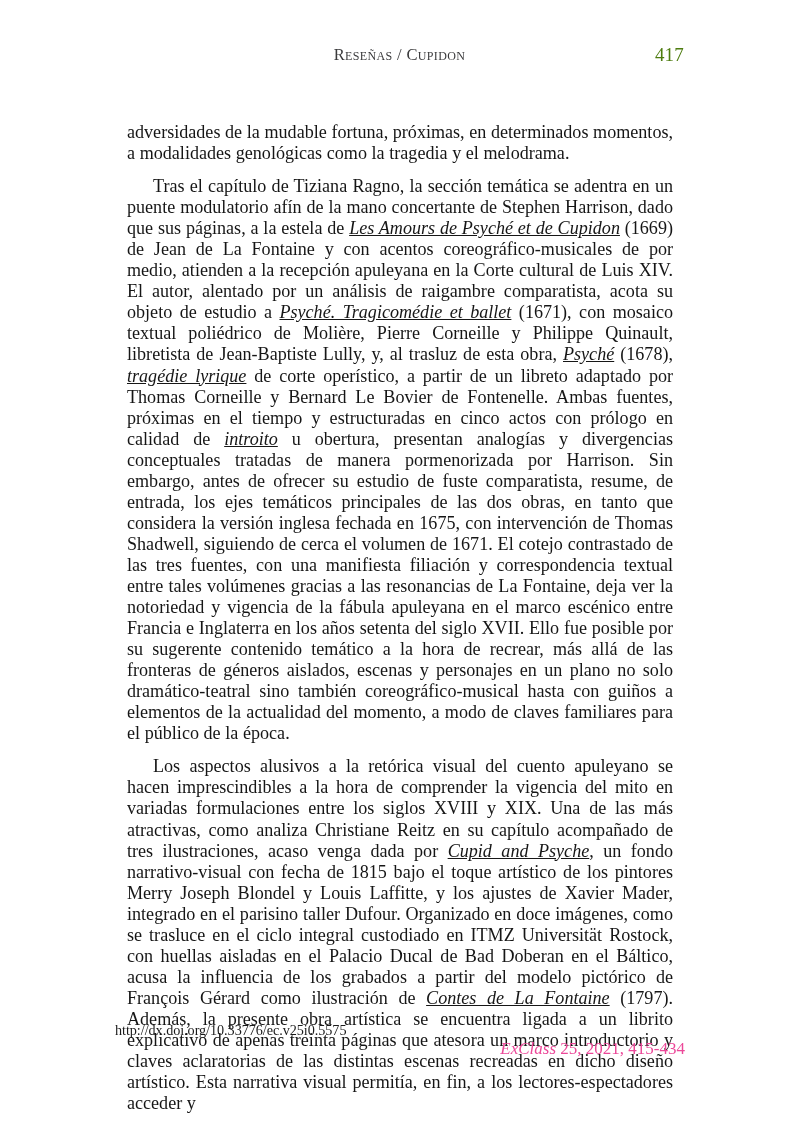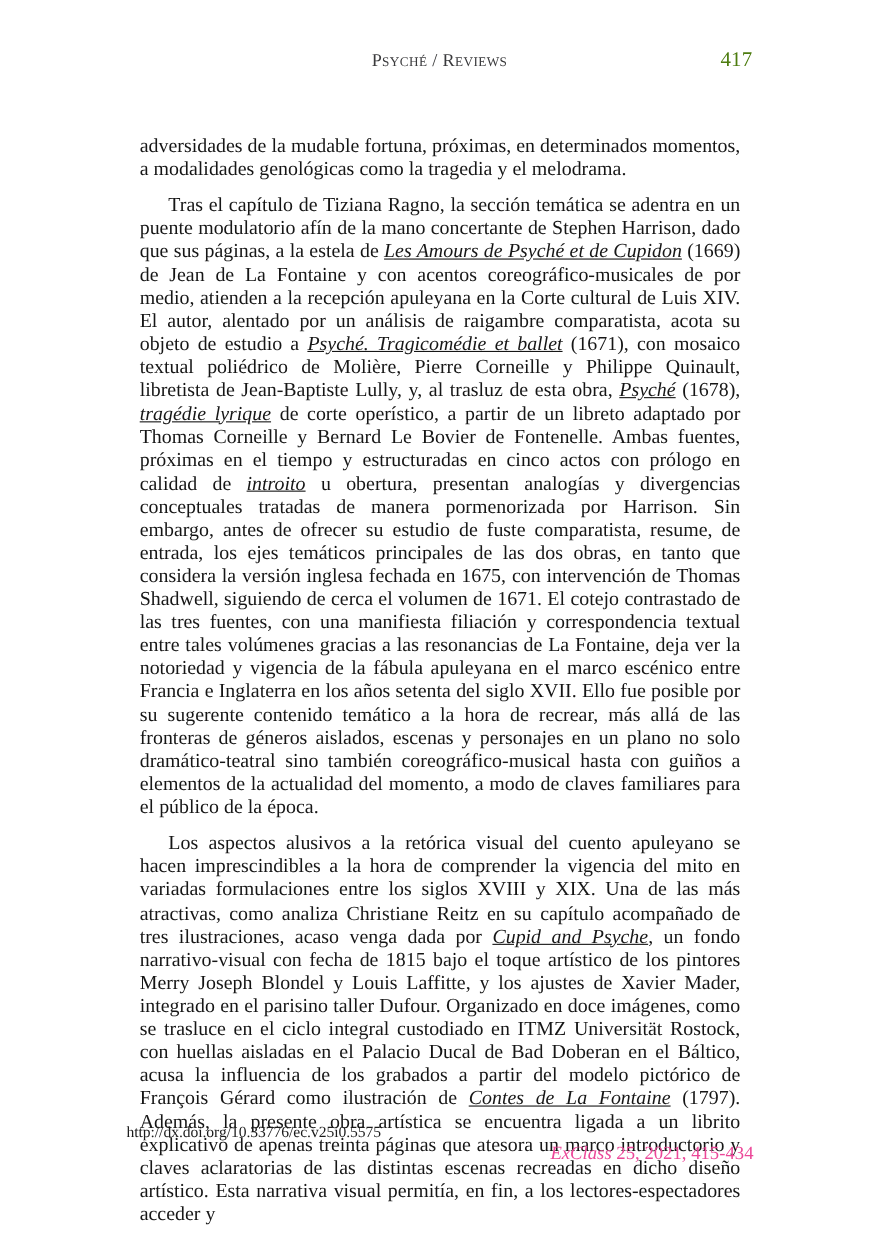--- a/index.html
+++ b/index.html
@@ -105,21 +105,21 @@
   .footer-cite .jrn {
     font-style: italic;
   }
 </style>
 </head>
 <body>
 
 <div class="page">
 
   <div class="running-head">
-    <div class="running-head-title">Psyché / Reviews</div>
+    <div class="running-head-title">Reseñas / Cupidon</div>
     <div class="running-head-folio">417</div>
   </div>
 
   <div class="textblock">
     <p class="para">adversidades de la mudable fortuna, próximas, en determinados momentos, a modalidades genológicas como la tragedia y el melodrama.</p>
     <p class="para indent">Tras el capítulo de Tiziana Ragno, la sección temática se adentra en un puente modulatorio afín de la mano concertante de Stephen Harrison, dado que sus páginas, a la estela de <i>Les Amours de Psyché et de Cupidon</i> (1669) de Jean de La Fontaine y con acentos coreográfico-musicales de por medio, atienden a la recepción apuleyana en la Corte cultural de Luis XIV. El autor, alentado por un análisis de raigambre comparatista, acota su objeto de estudio a <i>Psyché. Tragicomédie et ballet</i> (1671), con mosaico textual poliédrico de Molière, Pierre Corneille y Philippe Quinault, libretista de Jean-Baptiste Lully, y, al trasluz de esta obra, <i>Psyché</i> (1678), <i>tragédie lyrique</i> de corte operístico, a partir de un libreto adaptado por Thomas Corneille y Bernard Le Bovier de Fontenelle. Ambas fuentes, próximas en el tiempo y estructuradas en cinco actos con prólogo en calidad de <i>introito</i> u obertura, presentan analogías y divergencias conceptuales tratadas de manera pormenorizada por Harrison. Sin embargo, antes de ofrecer su estudio de fuste comparatista, resume, de entrada, los ejes temáticos principales de las dos obras, en tanto que considera la versión inglesa fechada en 1675, con intervención de Thomas Shadwell, siguiendo de cerca el volumen de 1671. El cotejo contrastado de las tres fuentes, con una manifiesta filiación y correspondencia textual entre tales volúmenes gracias a las resonancias de La Fontaine, deja ver la notoriedad y vigencia de la fábula apuleyana en el marco escénico entre Francia e Inglaterra en los años setenta del siglo XVII. Ello fue posible por su sugerente contenido temático a la hora de recrear, más allá de las fronteras de géneros aislados, escenas y personajes en un plano no solo dramático-teatral sino también coreográfico-musical hasta con guiños a elementos de la actualidad del momento, a modo de claves familiares para el público de la época.</p>
     <p class="para indent">Los aspectos alusivos a la retórica visual del cuento apuleyano se hacen imprescindibles a la hora de comprender la vigencia del mito en variadas formulaciones entre los siglos XVIII y XIX. Una de las más atractivas, como analiza Christiane Reitz en su capítulo acompañado de tres ilustraciones, acaso venga dada por <i>Cupid and Psyche</i>, un fondo narrativo-visual con fecha de 1815 bajo el toque artístico de los pintores Merry Joseph Blondel y Louis Laffitte, y los ajustes de Xavier Mader, integrado en el parisino taller Dufour. Organizado en doce imágenes, como se trasluce en el ciclo integral custodiado en ITMZ Universität Rostock, con huellas aisladas en el Palacio Ducal de Bad Doberan en el Báltico, acusa la influencia de los grabados a partir del modelo pictórico de François Gérard como ilustración de <i>Contes de La Fontaine</i> (1797). Además, la presente obra artística se encuentra ligada a un librito explicativo de apenas treinta páginas que atesora un marco introductorio y claves aclaratorias de las distintas escenas recreadas en dicho diseño artístico. Esta narrativa visual permitía, en fin, a los lectores-espectadores acceder y</p>
   </div>
 
   <div class="footer">

